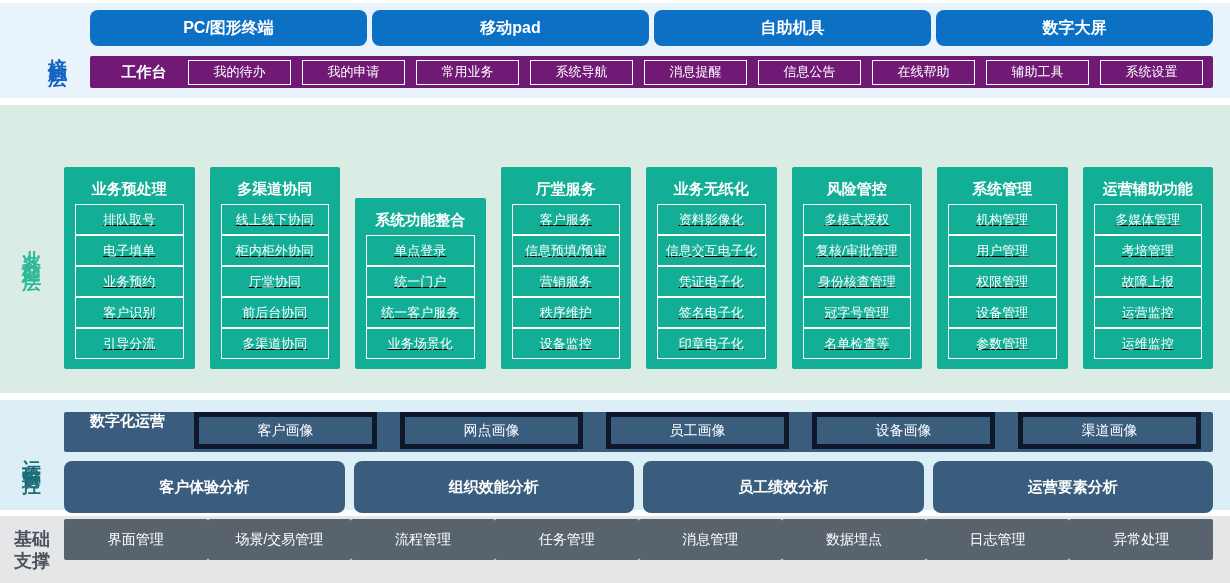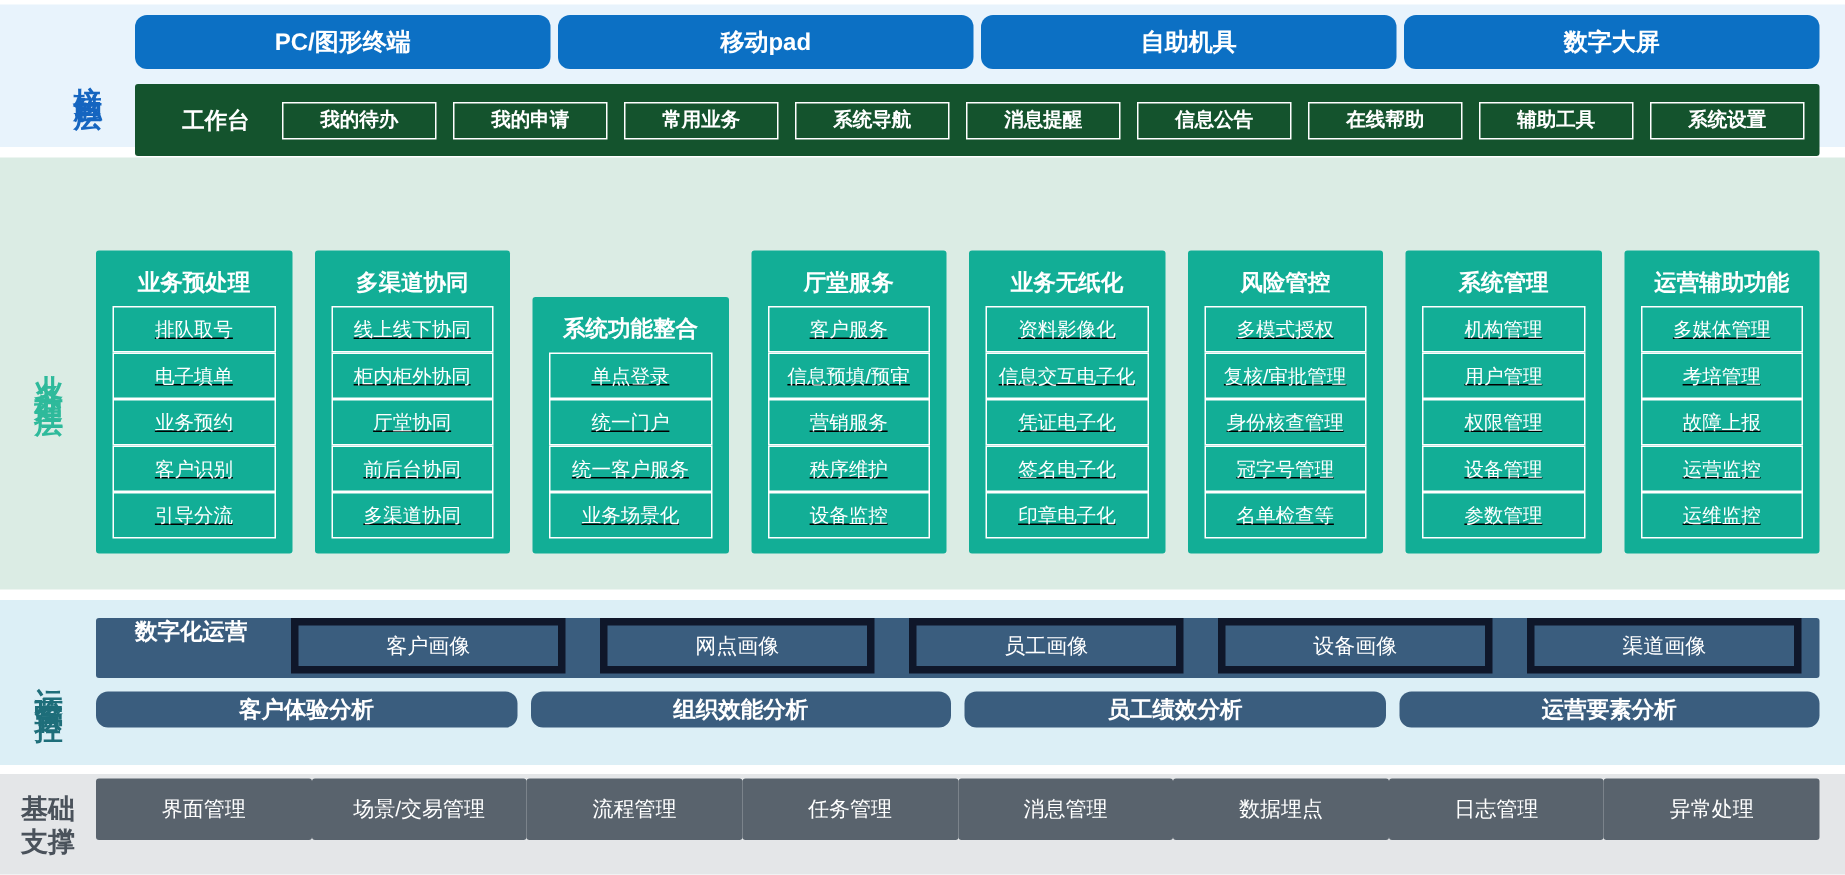--- a/index.html
+++ b/index.html
@@ -32,28 +32,28 @@
   .content { flex: 1; margin-right: 17px; min-width: 0; }
 
   
   .terminal-row { display: flex; gap: 5px; margin-top: 7px; height: 36px; }
   .terminal-btn {
     flex: 1; background: #0c70c4; border-radius: 8px; color: #fff;
     font-weight: bold; font-size: 16px;
     display: flex; align-items: center; justify-content: center;
   }
   .workbench-bar {
-    margin-top: 10px; height: 48px; background: #14532d; border-radius: 2px;
+    margin-top: 10px; height: 32px; background: #701a75; border-radius: 2px;
     display: flex; align-items: center; padding: 0 10px; box-sizing: border-box;
   }
   .workbench-label { color: #fff; font-weight: bold; font-size: 15px; flex: 0 0 88px; text-align: center; }
   .workbench-items { display: flex; flex: 1; gap: 11px; }
   .workbench-item {
     flex: 1; height: 23px; border: 1px solid #ffffff; color: #fff; font-size: 13px;
-    display: flex; align-items: center; justify-content: center; white-space: nowrap; font-weight: bold;
+    display: flex; align-items: center; justify-content: center; white-space: nowrap;
   }
 
   
   .columns { display: flex; gap: 15px; margin: 24px 0; height: 240px; align-items: flex-end; }
   .biz-col {
     flex: 1; background: #12ae96; border-radius: 2px;
     display: flex; flex-direction: column;
     padding: 7px 11px 10px 11px; box-sizing: border-box; min-width: 0;
   }
   .col-title {
@@ -71,21 +71,21 @@
   .portrait-bar {
     margin-top: 12px; height: 40px; background: #3a5d7e; border-radius: 2px;
     display: flex; padding: 0 12px; box-sizing: border-box;
   }
   .portrait-label { color: #fff; font-weight: bold; font-size: 15px; flex: 0 0 118px; text-align: left; padding-left: 14px; box-sizing: border-box; }
   .portrait-items { display: flex; flex: 1; gap: 23px; }
   .portrait-item {
     flex: 1; height: 27px; border: 5px solid #0f172a; color: #fff; font-size: 14px;
     display: flex; align-items: center; justify-content: center; white-space: nowrap;
   }
-  .analysis-row { margin-top: 9px; display: flex; gap: 9px; height: 24px; }
+  .analysis-row { margin-top: 9px; display: flex; gap: 9px; height: 52px; }
   .analysis-btn {
     flex: 1; background: #3a5d7e; border-radius: 8px; color: #fff;
     font-weight: bold; font-size: 15px;
     display: flex; align-items: center; justify-content: center;
   }
 
   
   .foundation-row { display: flex; gap: 0; margin-top: 3px; height: 41px; justify-content: flex-end; }
   .foundation-btn {
     flex: 1; background: #59636d; border-radius: 2px; color: #fff; font-size: 14px;

